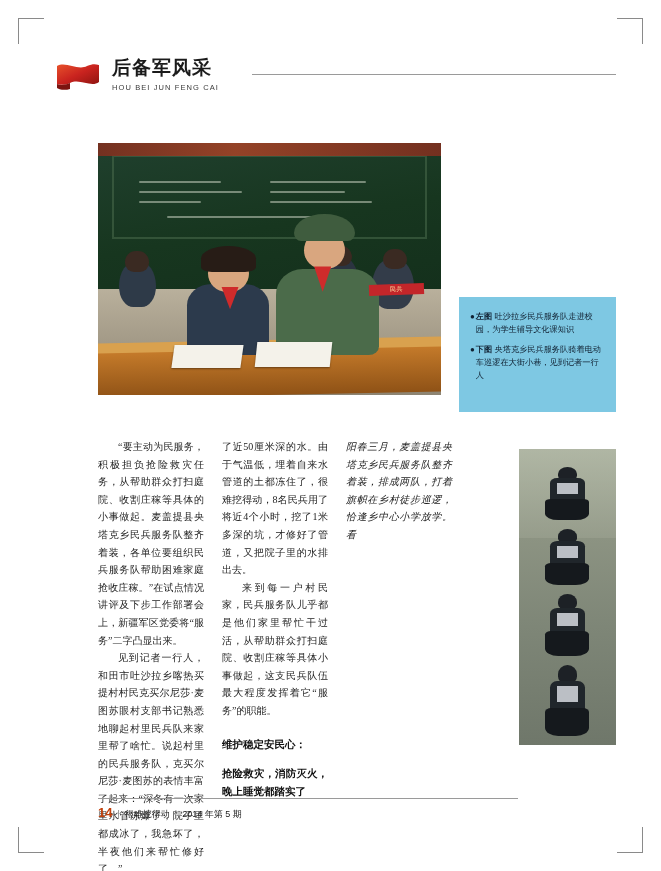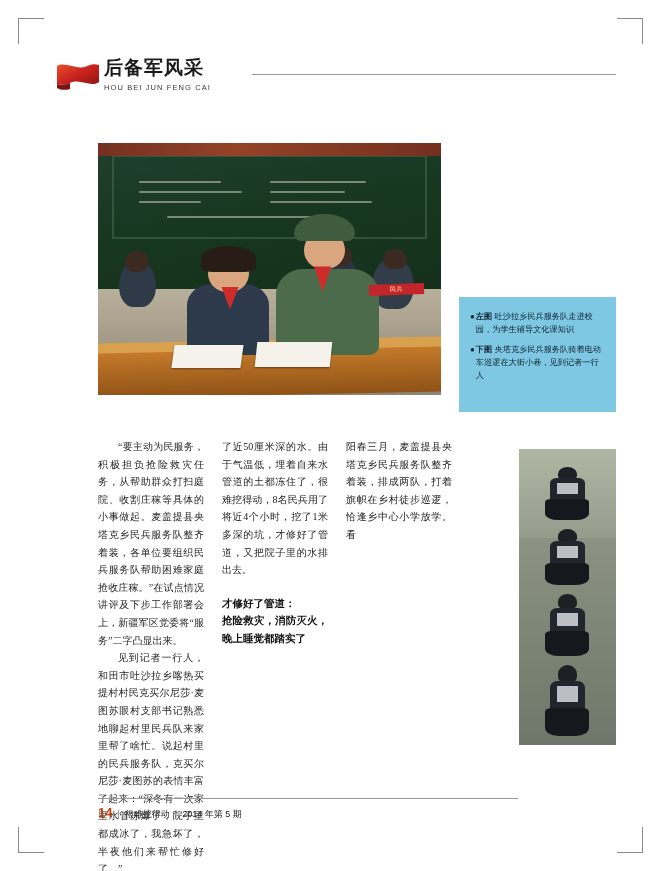--- a/index.html
+++ b/index.html
@@ -38,21 +38,21 @@
   }
   .flag {
     position: absolute;
     left: 0;
     top: 6px;
     width: 44px;
     height: 30px;
   }
   .header-text {
     position: absolute;
-    left: 48px;
+    left: 56px;
     top: 0px;
   }
   .header-cn {
     font-family: "Liberation Sans", sans-serif;
     font-weight: bold;
     font-size: 19px;
     letter-spacing: 1px;
     color: #1b1b1b;
     line-height: 24px;
   }
@@ -208,21 +208,21 @@
     font-size: 10px;
     line-height: 17.6px;
     color: #1d1d1d;
     text-align: justify;
     text-justify: inter-ideograph;
   }
   .col p { margin: 0; }
   .col p.indent { text-indent: 2em; }
   .col1 { left: 98px;  top: 438px; width: 106px; }
   .col2 { left: 222px; top: 438px; width: 106px; }
-  .col3 { left: 346px; top: 438px; width: 106px; }
+  .col3 { left: 346px; top: 438px; width: 106px; font-style: italic; }
 
   .subhead {
     margin-top: 16px;
     font-family: "Liberation Sans", sans-serif;
     font-weight: bold;
     font-size: 10.5px;
     line-height: 17.6px;
     color: #111;
   }
 
@@ -421,22 +421,23 @@
   </div>
 
   <div class="col col1">
     <p class="indent">“要主动为民服务，积极担负抢险救灾任务，从帮助群众打扫庭院、收割庄稼等具体的小事做起。麦盖提县央塔克乡民兵服务队整齐着装，各单位要组织民兵服务队帮助困难家庭抢收庄稼。”在试点情况讲评及下步工作部署会上，新疆军区党委将“服务”二字凸显出来。</p>
     <p class="indent">见到记者一行人，和田市吐沙拉乡喀热买提村村民克买尔尼莎·麦图苏眼村支部书记熟悉地聊起村里民兵队来家里帮了啥忙。说起村里的民兵服务队，克买尔尼莎·麦图苏的表情丰富了起来：“深冬有一次家里水管冻爆了，院子里都成冰了，我急坏了，半夜他们来帮忙修好了。”</p>
 
   </div>
 
   <div class="col col2">
     <p>了近50厘米深的水。由于气温低，埋着自来水管道的土都冻住了，很难挖得动，8名民兵用了将近4个小时，挖了1米多深的坑，才修好了管道，又把院子里的水排出去。</p>
-    <div class="subhead">才修好了管道：</div>
-    <div class="subhead" style="margin-top:0">抢险救灾，消防灭火，晚上睡觉都踏实了</div>
+    <p class="indent">来到每一户村民家，民兵服务队儿乎都是他们家里帮忙干过活，从帮助群众打扫庭院、收割庄稼等具体小事做起，这支民兵队伍最大程度发挥着它“服务”的职能。</p>
+    <div class="subhead">维护稳定安民心：</div>
+    <div class="subhead" style="margin-top:12px">抢险救灾，消防灭火，晚上睡觉都踏实了</div>
   </div>
 
   <div class="col col3">
     <p>阳春三月，麦盖提县央塔克乡民兵服务队整齐着装，排成两队，打着旗帜在乡村徒步巡逻，恰逢乡中心小学放学。看</p>
   </div>
 
   <div class="photo-right">
     <div class="road"></div>
     <div class="rider" style="top:6%;height:18%;">
       <div class="helm"></div>

